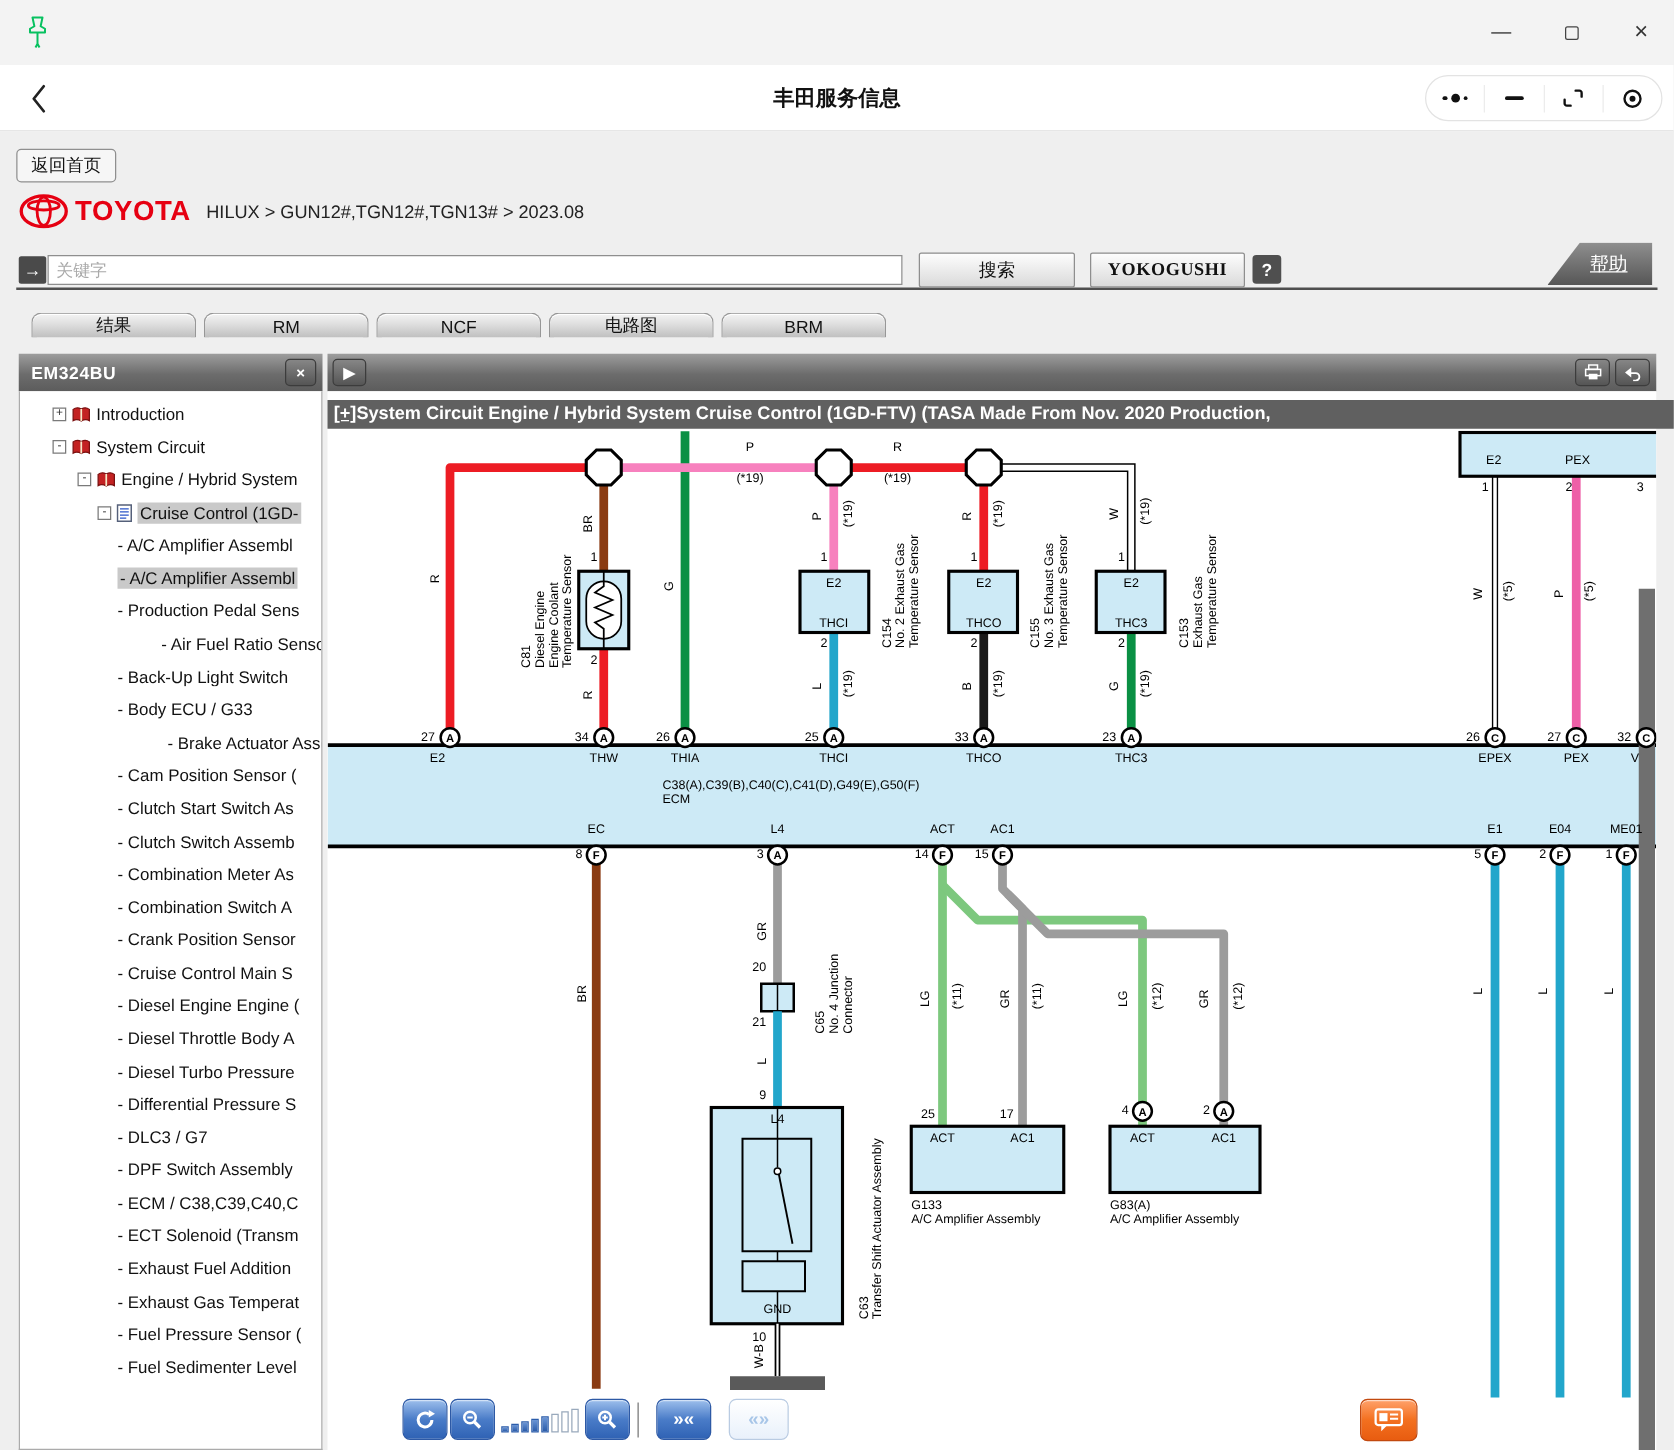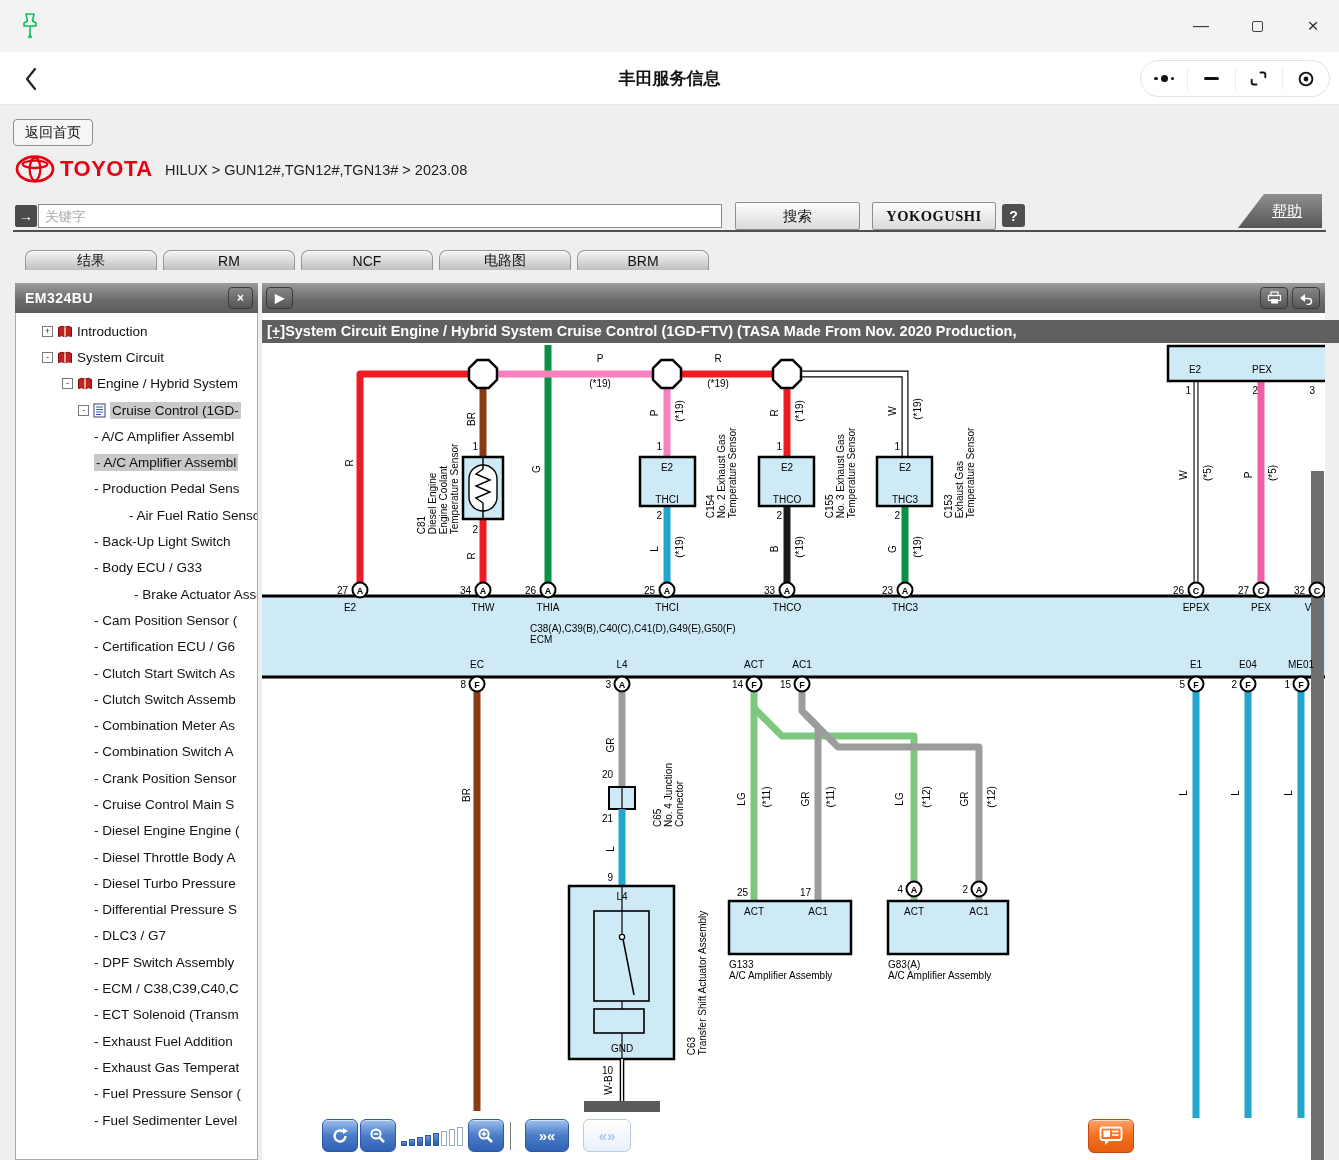--- a/index.html
+++ b/index.html
@@ -227,23 +227,20 @@
             <span class="tree-label">- Back-Up Light Switch</span>
           </div>
           <div class="tree-row" style="padding-left: 78px;">
             <span class="tree-label">- Body ECU / G33</span>
           </div>
           <div class="tree-row" style="padding-left: 78px; margin-left: 40px;">
             <span class="tree-label">- Brake Actuator Assem</span>
           </div>
           <div class="tree-row" style="padding-left: 78px;">
             <span class="tree-label">- Cam Position Sensor (</span>
-          </div>
-          <div class="tree-row" style="padding-left: 78px;">
-            <span class="tree-label">- Certification ECU / G6</span>
           </div>
           <div class="tree-row" style="padding-left: 78px;">
             <span class="tree-label">- Clutch Start Switch As</span>
           </div>
           <div class="tree-row" style="padding-left: 78px;">
             <span class="tree-label">- Clutch Switch Assemb</span>
           </div>
           <div class="tree-row" style="padding-left: 78px;">
             <span class="tree-label">- Combination Meter As</span>
           </div>

